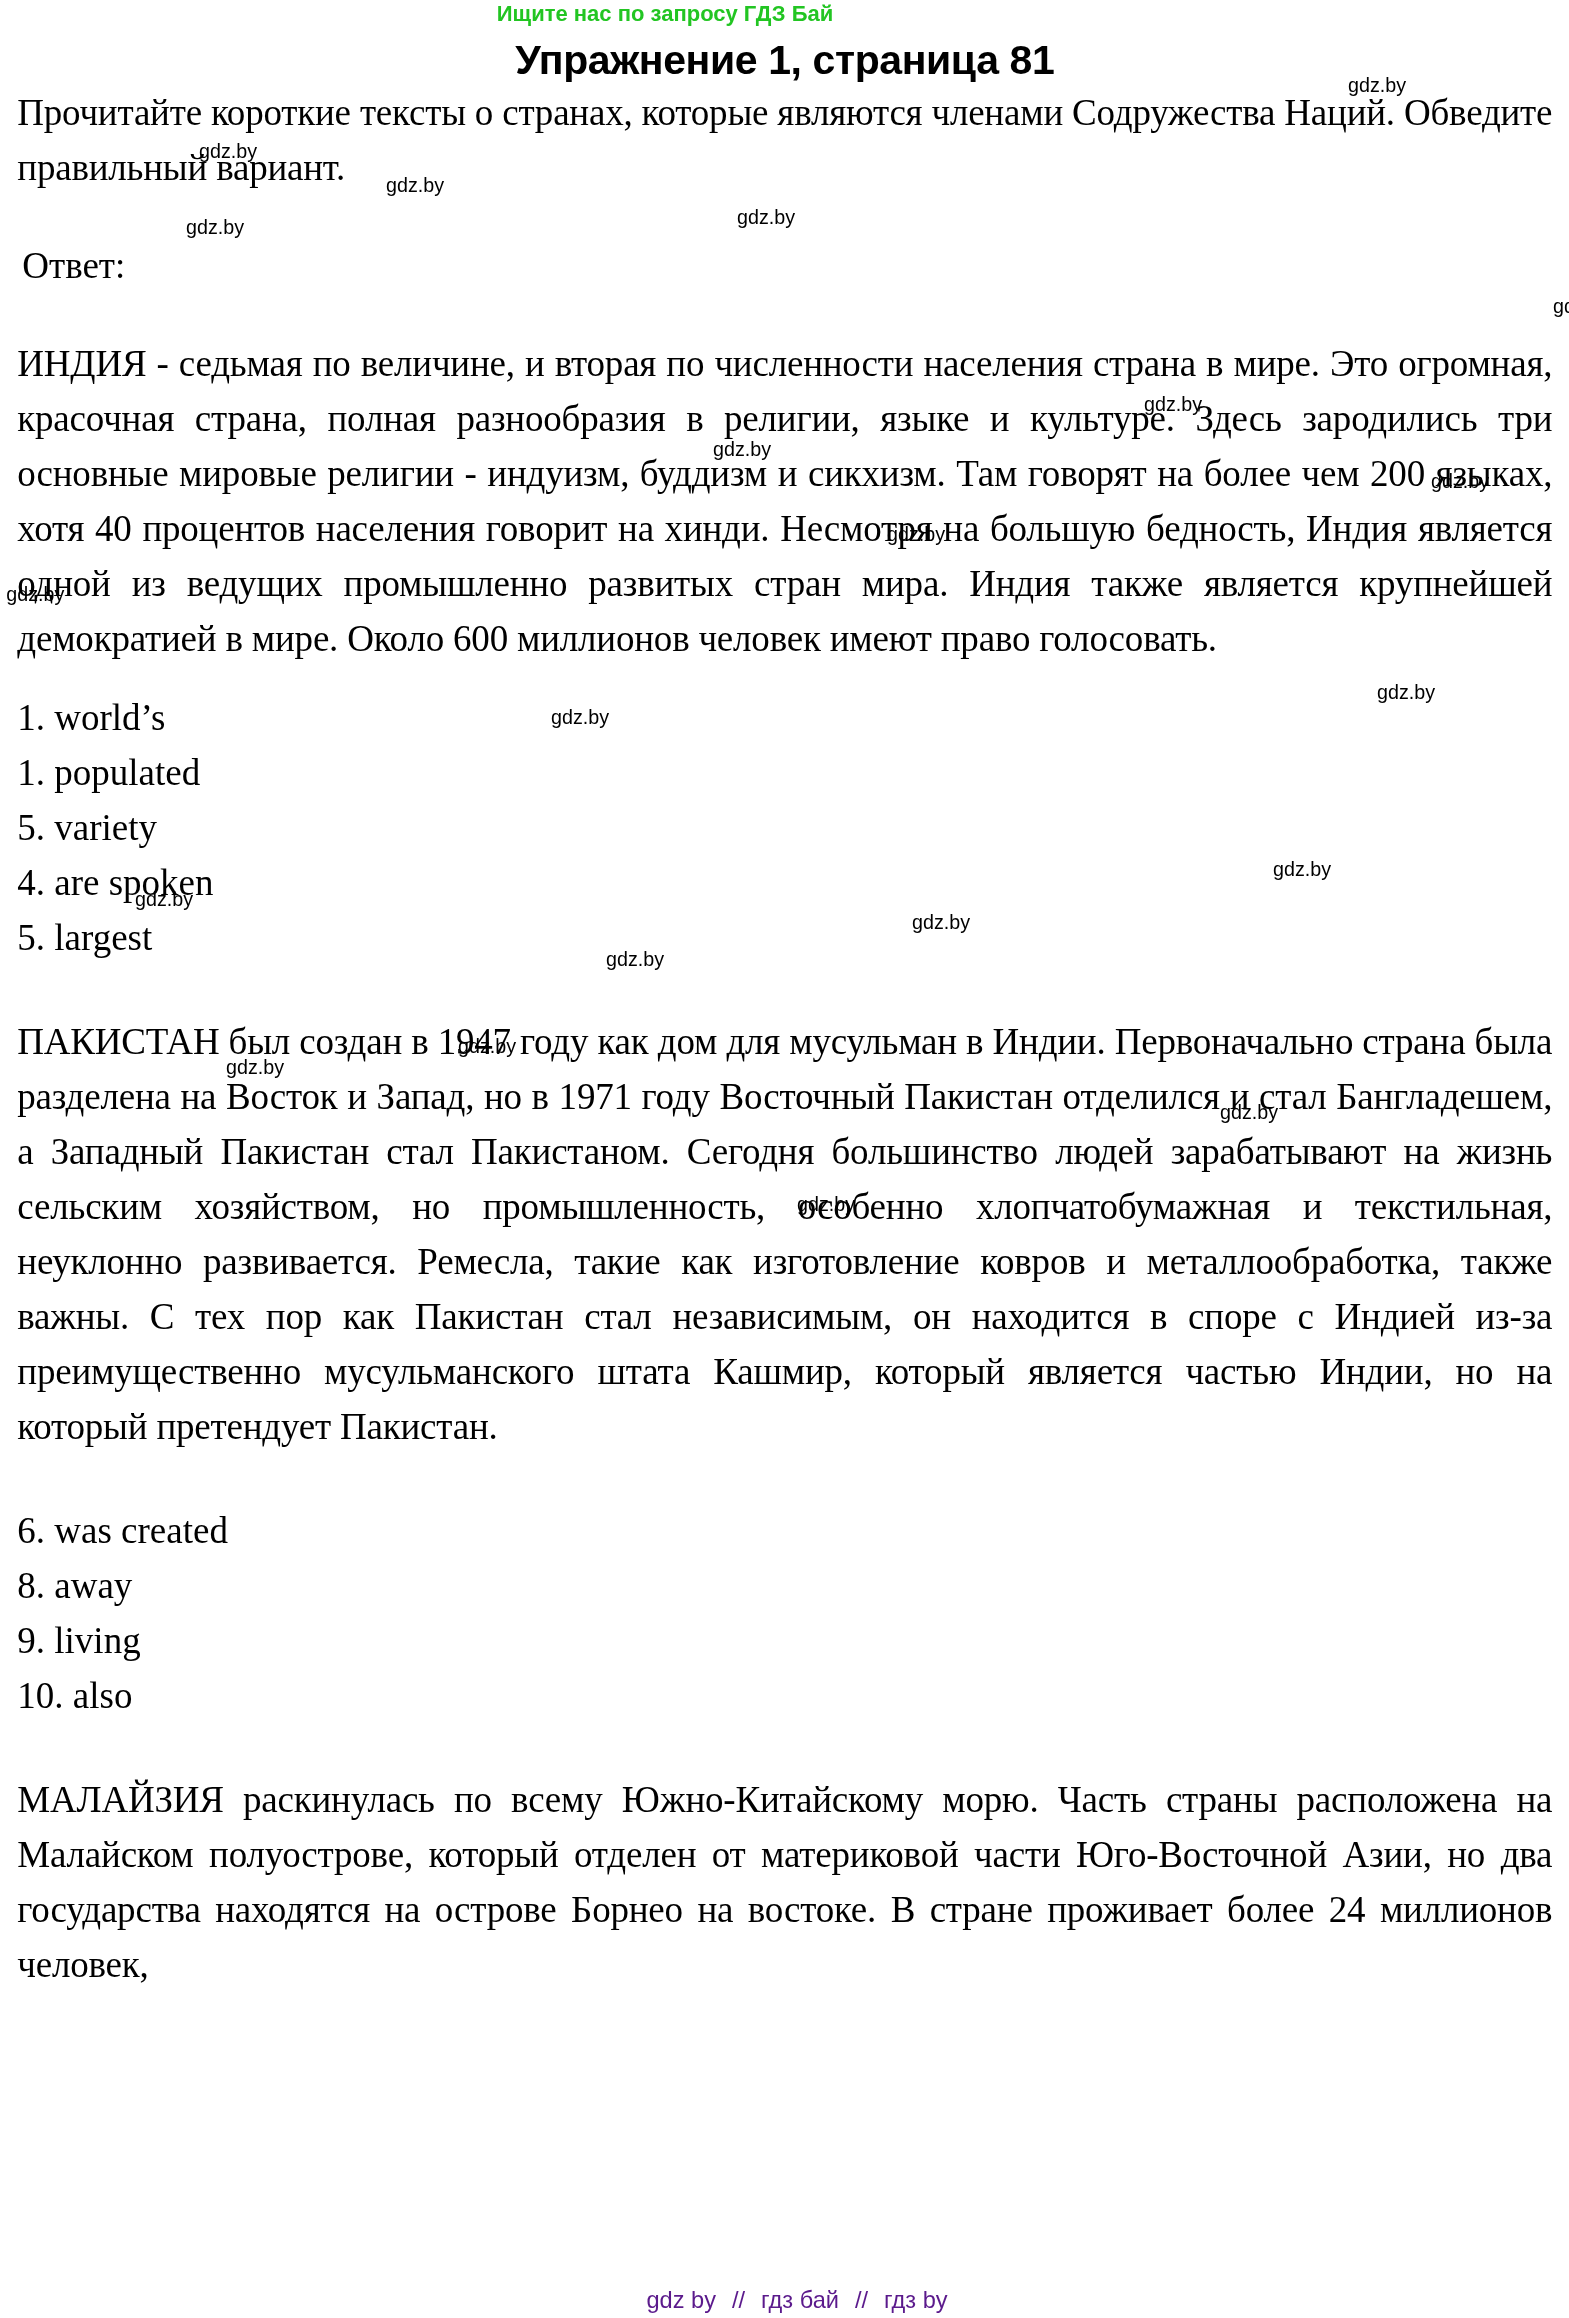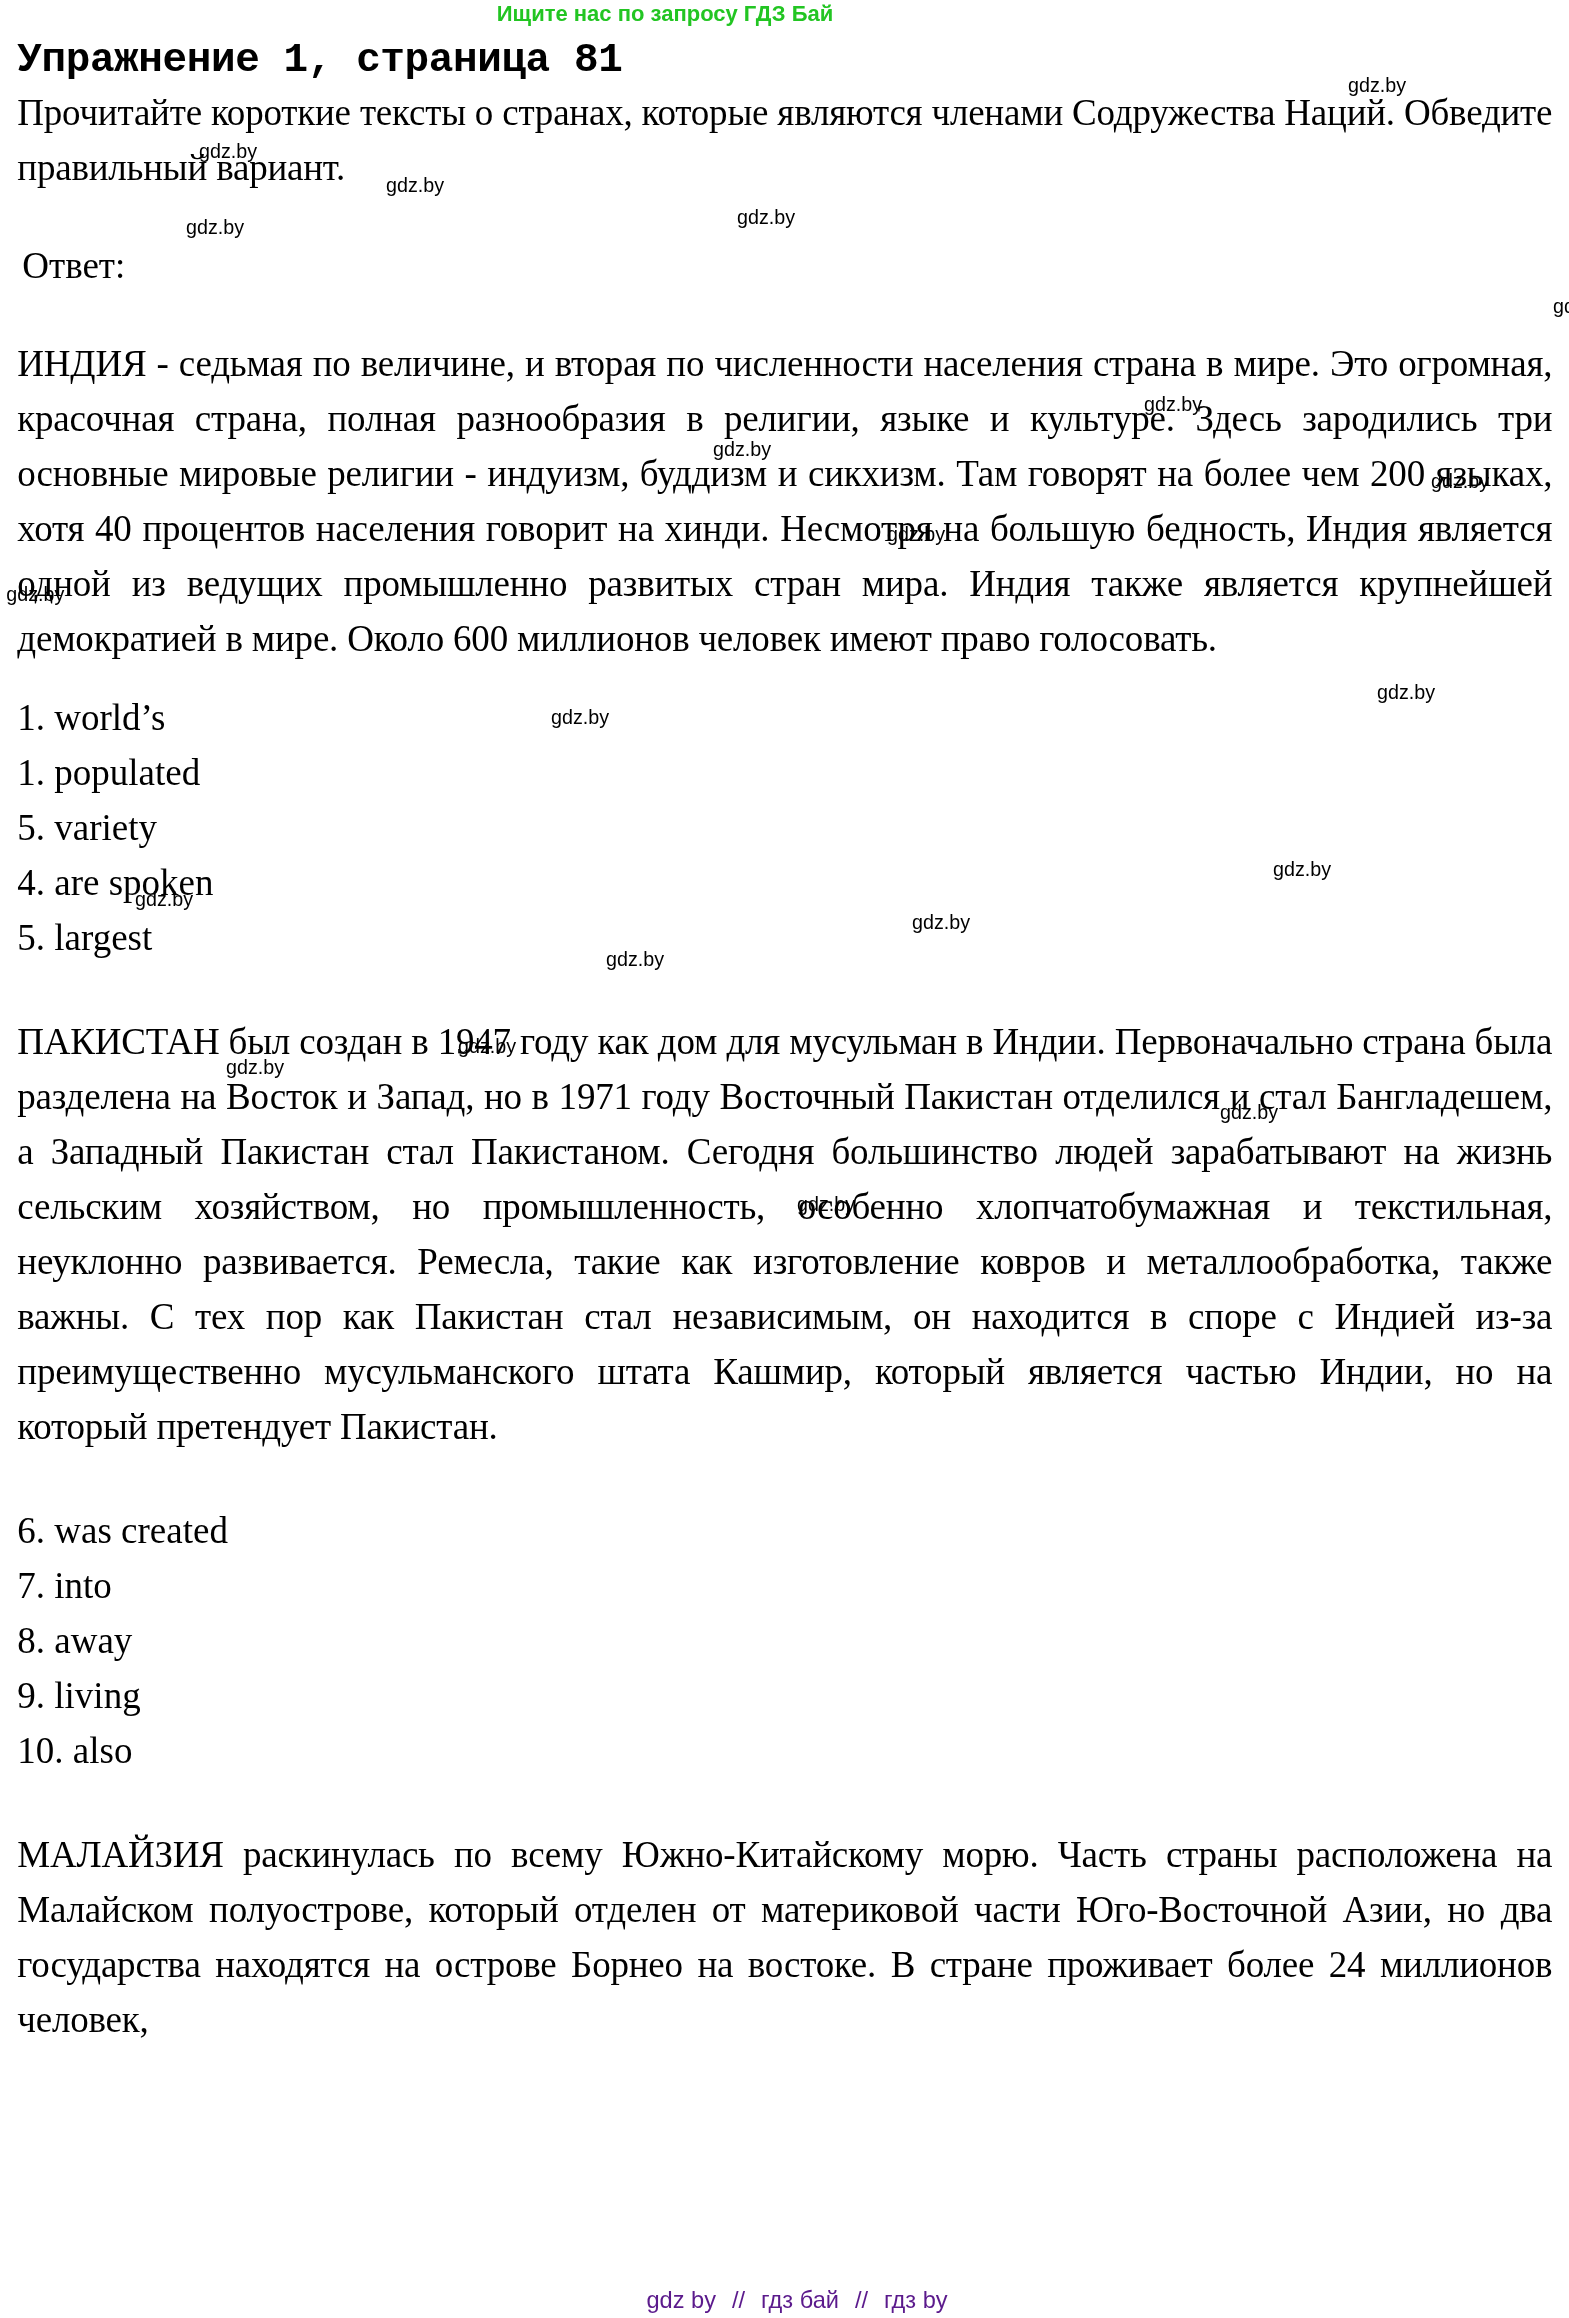--- a/index.html
+++ b/index.html
@@ -43,26 +43,27 @@
   .content {
     position: absolute;
     left: 17.3px;
     top: 36px;
     width: 1535px;
   }
 
   h1.title {
     margin: 0;
     padding: 0;
-    font-family: Liberation Mono, monospace;
+    font-family: Liberation Sans, sans-serif;
     font-weight: bold;
     font-size: 41px;
     line-height: 49px;
     letter-spacing: -0.4px;
     white-space: nowrap;
+    text-align: center;
   }
 
   p.para {
     margin: 0;
     padding: 0;
     font-size: 37px;
     line-height: 55px;
     text-align: justify;
     text-justify: inter-word;
     letter-spacing: -0.2px;
@@ -152,21 +153,20 @@
     </ul>
 
     <div class="spacer-lg"></div>
 
     <p class="para">ПАКИСТАН был создан в 1947 году как дом для мусульман в Индии. Первоначально страна была разделена на Восток и Запад, но в 1971 году Восточный Пакистан отделился и стал Бангладешем, а Западный Пакистан стал Пакистаном. Сегодня большинство людей зарабатывают на жизнь сельским хозяйством, но промышленность, особенно хлопчатобумажная и текстильная, неуклонно развивается. Ремесла, такие как изготовление ковров и металлообработка, также важны. С тех пор как Пакистан стал независимым, он находится в споре с Индией из-за преимущественно мусульманского штата Кашмир, который является частью Индии, но на который претендует Пакистан.</p>
 
     <div class="spacer-lg"></div>
 
     <ul class="anslist">
       <li>6. was created</li>
-      <li>7. into</li>
       <li>8. away</li>
       <li>9. living</li>
       <li>10. also</li>
     </ul>
 
     <div class="spacer-lg"></div>
 
     <p class="para last-justify">МАЛАЙЗИЯ раскинулась по всему Южно-Китайскому морю. Часть страны расположена на Малайском полуострове, который отделен от материковой части Юго-Восточной Азии, но два государства находятся на острове Борнео на востоке. В стране проживает более 24 миллионов человек,</p>
 
   </div>

